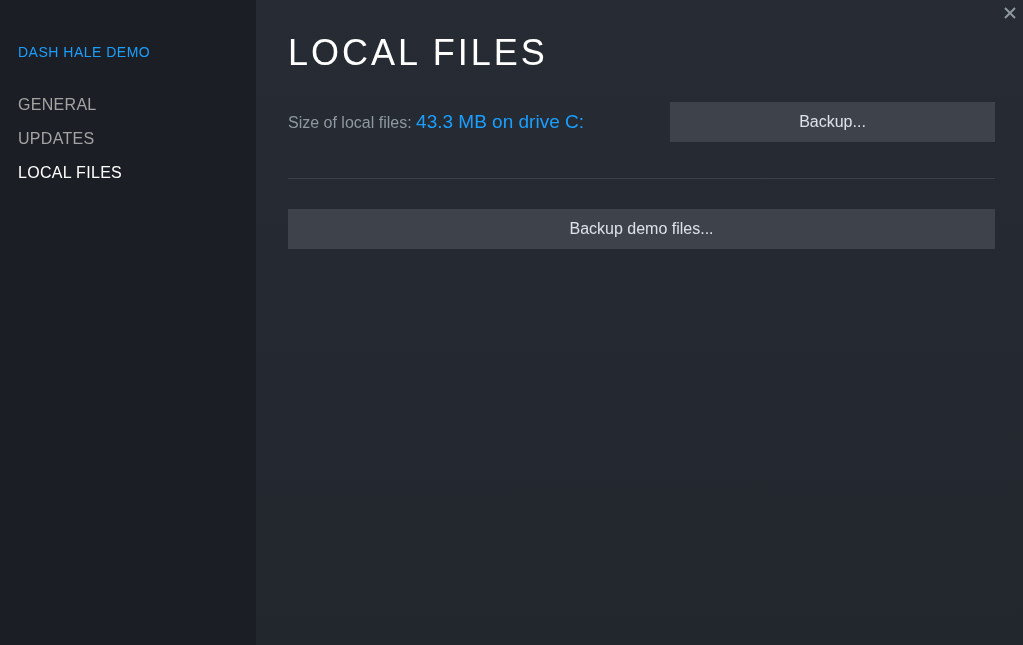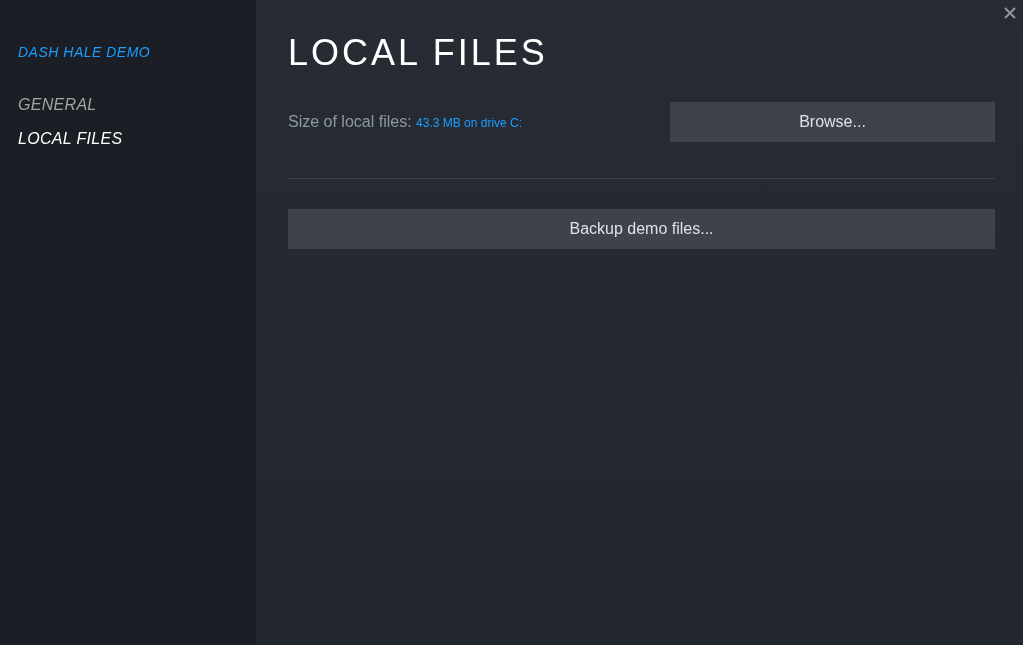--- a/index.html
+++ b/index.html
@@ -10,21 +10,20 @@
       font-family: "Motiva Sans", Arial, sans-serif;
       color: #c7d5e0;
       overflow: hidden;
       display: flex;
     }
     .sidebar {
       width: 256px;
       background: #1b1f25;
       padding: 44px 0 0 18px;
       flex-shrink: 0;
-      font-style: italic;
     }
     .sidebar-title {
       color: #1a9fff;
       font-size: 14px;
       letter-spacing: 0.5px;
       font-weight: 400;
       margin-bottom: 28px;
     }
     .sidebar-item {
       color: #a3a3a3;
@@ -66,21 +65,21 @@
       gap: 20px;
       margin-bottom: 36px;
     }
     .size-text {
       color: #8f98a0;
       font-size: 16px;
       text-align: right;
     }
     .size-link {
       color: #1a9fff;
-      font-size: 12px;
+      font-size: 19px;
       cursor: pointer;
     }
     .browse-btn {
       width: 325px;
       height: 40px;
       background: #3e434b;
       color: #dde2e8;
       border: none;
       font-size: 16px;
       cursor: pointer;
@@ -107,35 +106,36 @@
       outline: 4px solid #ff0000;
       outline-offset: 0px;
     }
   </style>
 </head>
 <body>
 
 <nav class="sidebar">
   <div class="sidebar-title">DASH HALE DEMO</div>
   <div class="sidebar-item">GENERAL</div>
+  <div class="sidebar-item">UPDATES</div>
   <div class="sidebar-item active">LOCAL FILES</div>
 </nav>
 
 <main class="main">
   <div class="close-icon">
     <svg width="18" height="18" viewBox="0 0 18 18">
         <path d="M4 4 L14 14 M14 4 L4 14" stroke="currentColor" stroke-width="2" fill="none"></path>
       </svg>
   </div>
 
   <h1 class="page-title">LOCAL FILES</h1>
 
   <div class="size-row">
     <div>
       <span class="size-text">Size of local files: </span><span class="size-link">43.3 MB on drive C:</span>
     </div>
-    <button class="browse-btn">Browse...</button>
+    <button class="browse-btn">Backup...</button>
   </div>
 
   <hr class="divider">
 
   <button class="action-btn">Backup demo files...</button>
 </main>
 
 </body></html>

